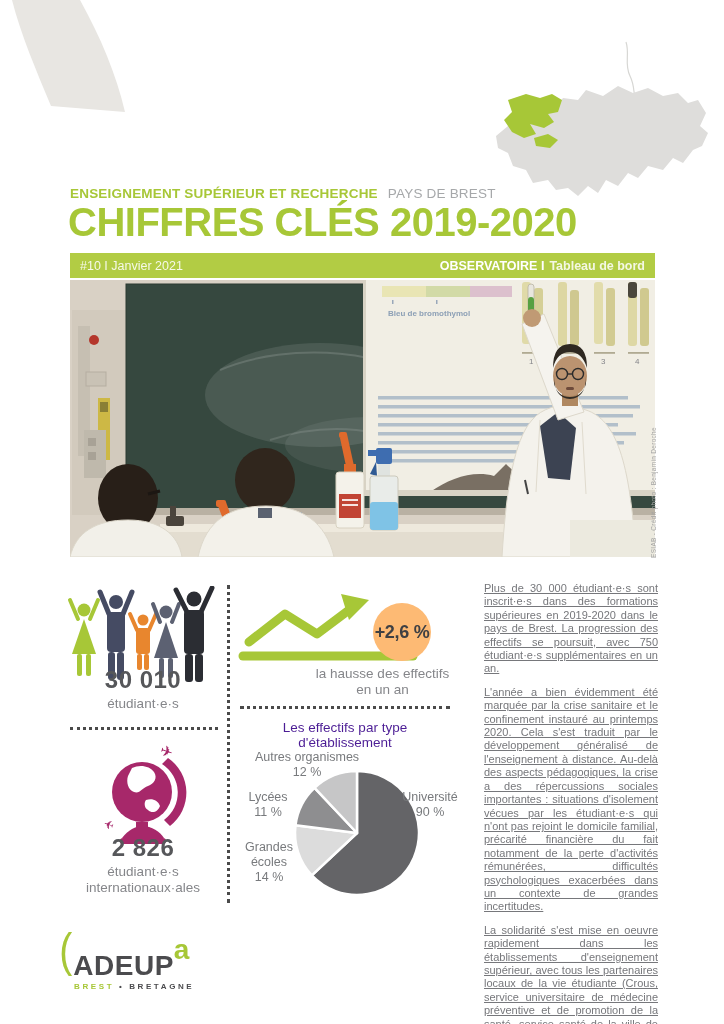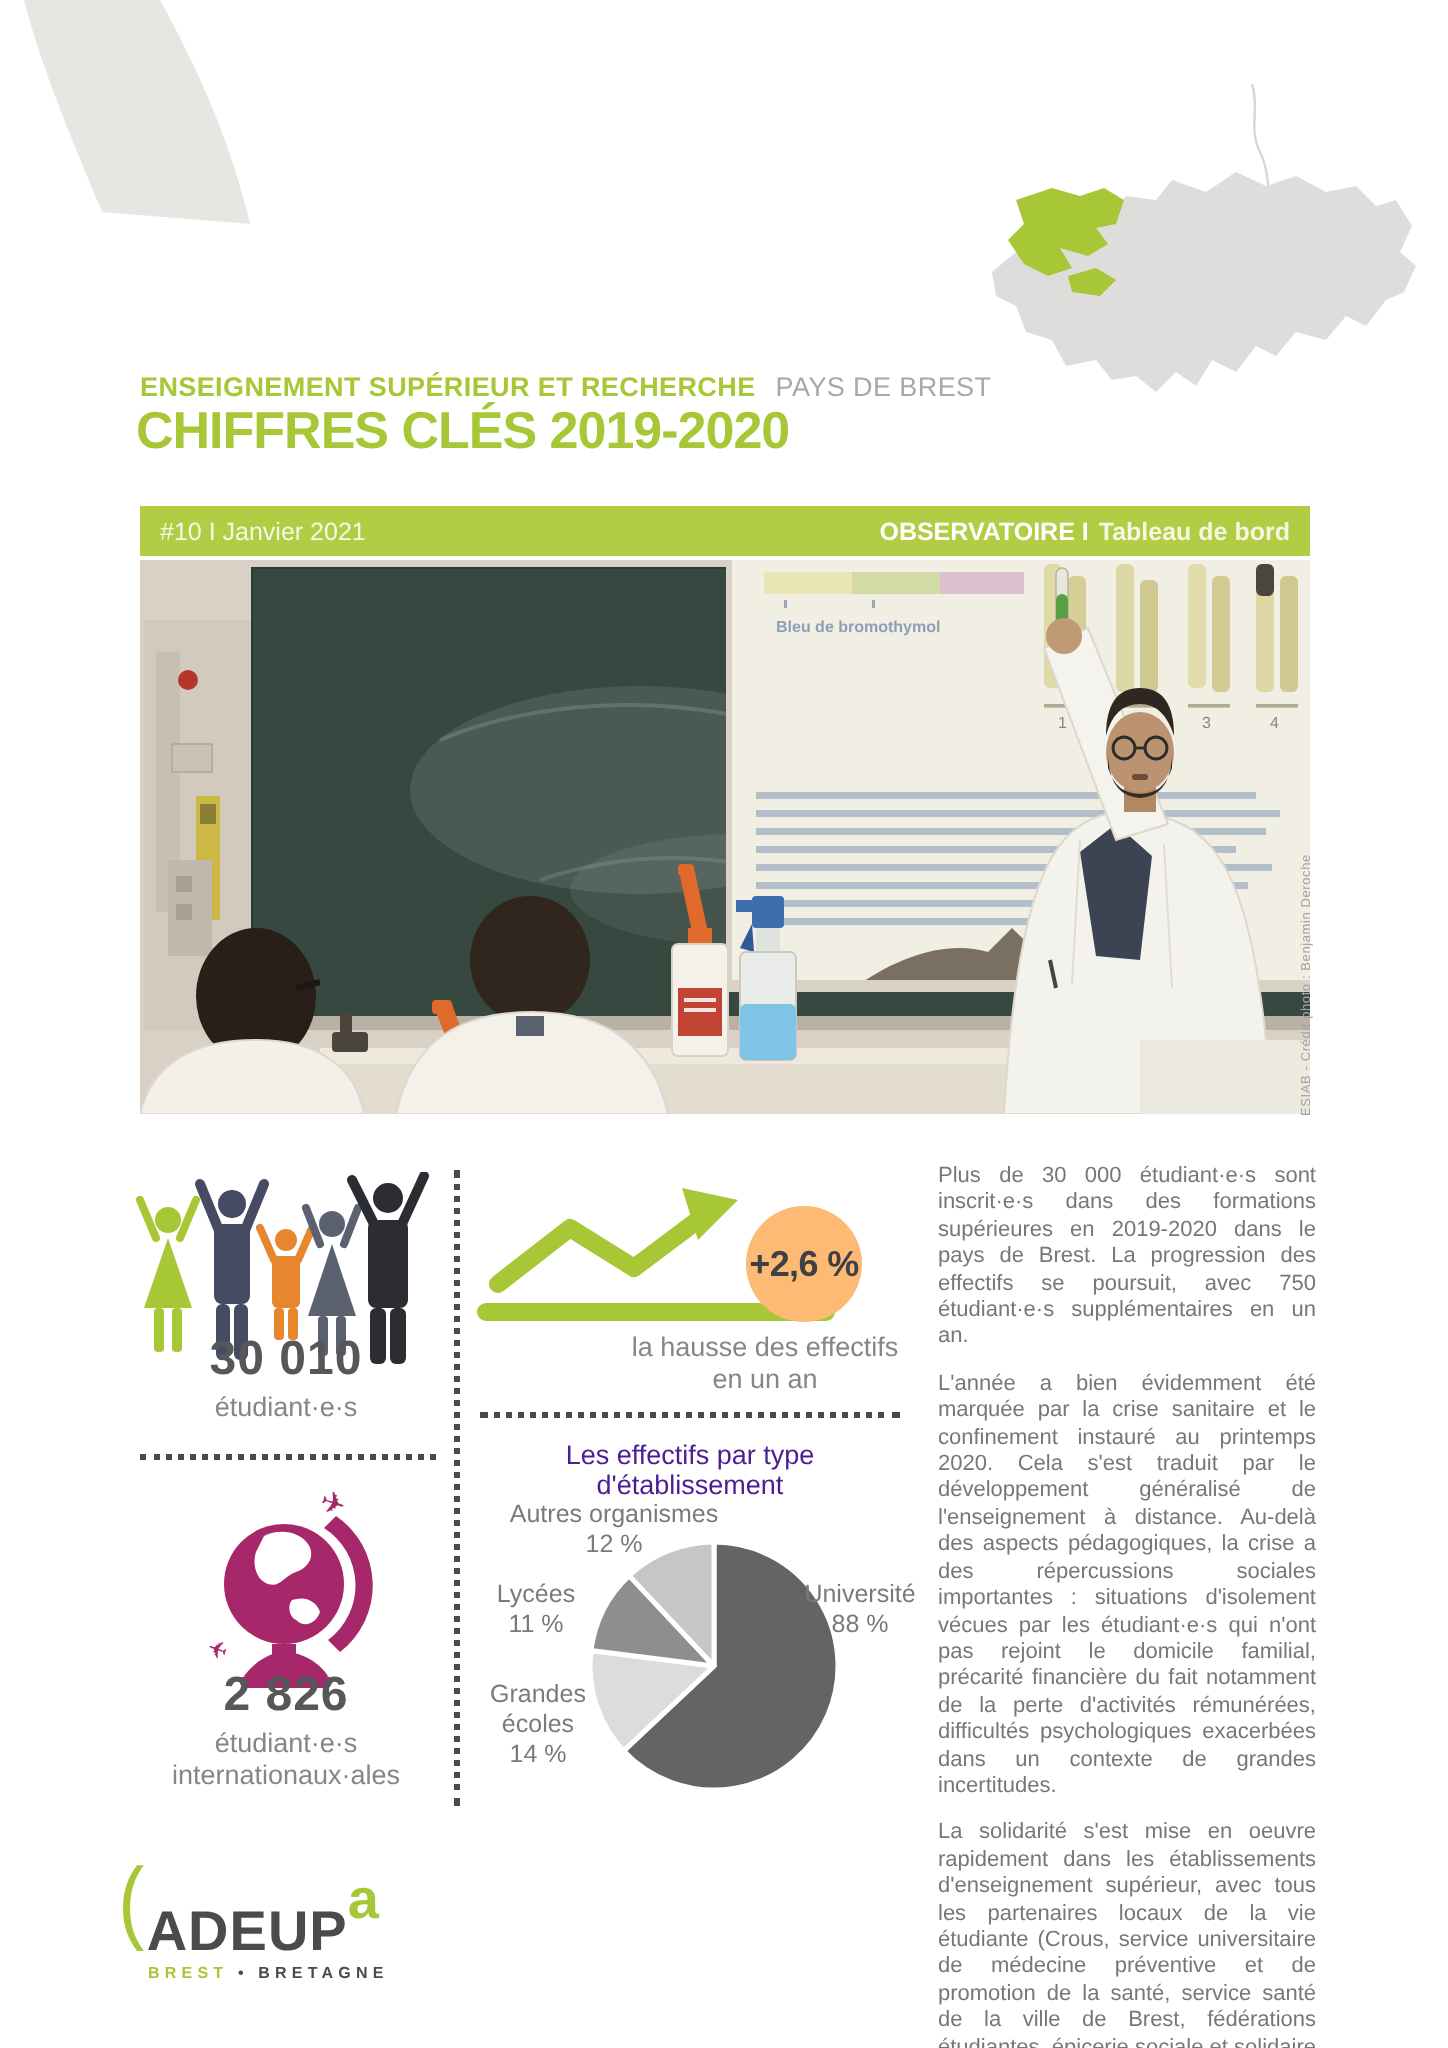--- a/index.html
+++ b/index.html
@@ -5,21 +5,21 @@
   html,body{margin:0;padding:0;background:#9a9a9a;}
   #page{
     position:relative;width:724px;height:1024px;margin:0 auto;background:#ffffff;
     overflow:hidden;font-family:"Liberation Sans","DejaVu Sans",sans-serif;
   }
   .abs{position:absolute;}
   
   #kicker{left:70px;top:186px;font-size:13.5px;font-weight:bold;letter-spacing:.2px;}
   #kicker .k-green{color:#a7c737;}
   #kicker .k-gray{color:#a6a8aa;font-weight:normal;margin-left:10px;}
-  #page-title{left:68px;top:200px;font-size:26px;font-weight:bold;color:#a7c737;letter-spacing:-.5px;}
+  #page-title{left:68px;top:200px;font-size:40px;font-weight:bold;color:#a7c737;letter-spacing:-.5px;}
   #issue-bar{
     left:70px;top:253px;width:585px;height:25px;background:#b2cc44;
     display:flex;align-items:center;justify-content:space-between;box-sizing:border-box;padding:0 10px;
     font-size:12.5px;
     gap:12px;
   }
   #issue-bar .issue{color:rgba(255,255,255,.88);}
   #issue-bar .obs-b{color:#ffffff;font-weight:bold;}
   #issue-bar .obs-r{color:rgba(255,255,255,.85);margin-left:5px;font-weight:bold;}
   
@@ -54,21 +54,21 @@
   #pie-area{left:237px;top:748px;width:215px;height:165px;}
   #pie-area svg{position:absolute;left:55px;top:20px;}
   .pie-label{position:absolute;text-align:center;font-size:12.5px;color:#787a7d;line-height:1.18;}
   .pie-label .pct{display:block;}
   #pl-autres{left:12px;top:2px;width:116px;}
   #pl-lycees{left:0px;top:42px;width:62px;}
   #pl-grandes{left:0px;top:92px;width:64px;}
   #pl-universite{left:152px;top:42px;width:82px;}
   
   #body-col{left:468px;top:582px;width:190px;color:#76777b;font-size:11px;line-height:13.4px;text-align:justify;}
-  #body-col p{margin:0 0 10px 1px;}
+  #body-col p{margin:0 0 10px 16px;text-decoration:underline;}
   
   #logo{left:58px;top:930px;width:170px;}
   #logo .row{display:flex;align-items:flex-start;}
   #logo .paren{color:#a7c737;font-size:46px;line-height:40px;font-weight:normal;transform:scaleX(.85);}
   #logo .name{color:#4b4b4e;font-size:28px;font-weight:bold;letter-spacing:.5px;line-height:40px;margin-top:16px;}
   #logo .name-a{color:#a7c737;font-size:28px;font-weight:bold;line-height:40px;}
   #logo .sub{margin-left:16px;margin-top:-4px;font-size:8px;letter-spacing:2.6px;font-weight:bold;}
   #logo .sub .s-green{color:#a7c737;}
   #logo .sub .s-dark{color:#4b4b4e;}
 </style>
@@ -330,21 +330,21 @@
     <div class="pie-label" id="pl-lycees">
       <span>Lycées</span>
       <span class="pct">11 %</span>
     </div>
     <div class="pie-label" id="pl-grandes">
       <span>Grandes écoles</span>
       <span class="pct">14 %</span>
     </div>
     <div class="pie-label" id="pl-universite">
       <span>Université</span>
-      <span class="pct">88 %</span>
+      <span class="pct">90 %</span>
     </div>
   </div>
 
   <div class="abs" id="body-col">
     <p>Plus de 30 000 étudiant·e·s sont inscrit·e·s dans des formations supérieures en 2019-2020 dans le pays de Brest. La progression des effectifs se poursuit, avec 750 étudiant·e·s supplémentaires en un an.</p>
     <p>L'année a bien évidemment été marquée par la crise sanitaire et le confinement instauré au printemps 2020. Cela s'est traduit par le développement généralisé de l'enseignement à distance. Au-delà des aspects pédagogiques, la crise a des répercussions sociales importantes : situations d'isolement vécues par les étudiant·e·s qui n'ont pas rejoint le domicile familial, précarité financière du fait notamment de la perte d'activités rémunérées, difficultés psychologiques exacerbées dans un contexte de grandes incertitudes.</p>
     <p>La solidarité s'est mise en oeuvre rapidement dans les établissements d'enseignement supérieur, avec tous les partenaires locaux de la vie étudiante (Crous, service universitaire de médecine préventive et de promotion de la santé, service santé de la ville de Brest, fédérations étudiantes, épicerie sociale et solidaire Agoraé, associations caritatives, etc).</p>
   </div>
 
   <div class="abs" id="logo">

